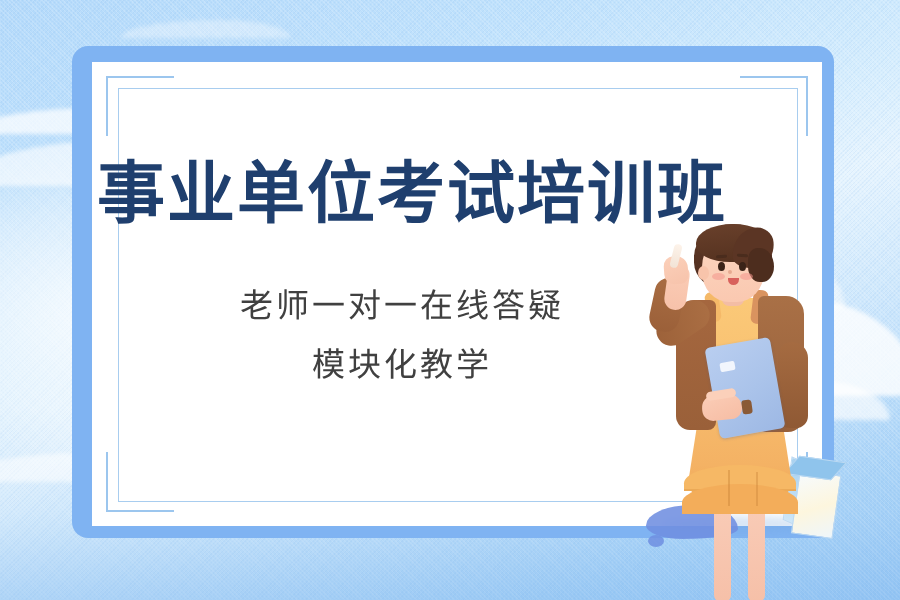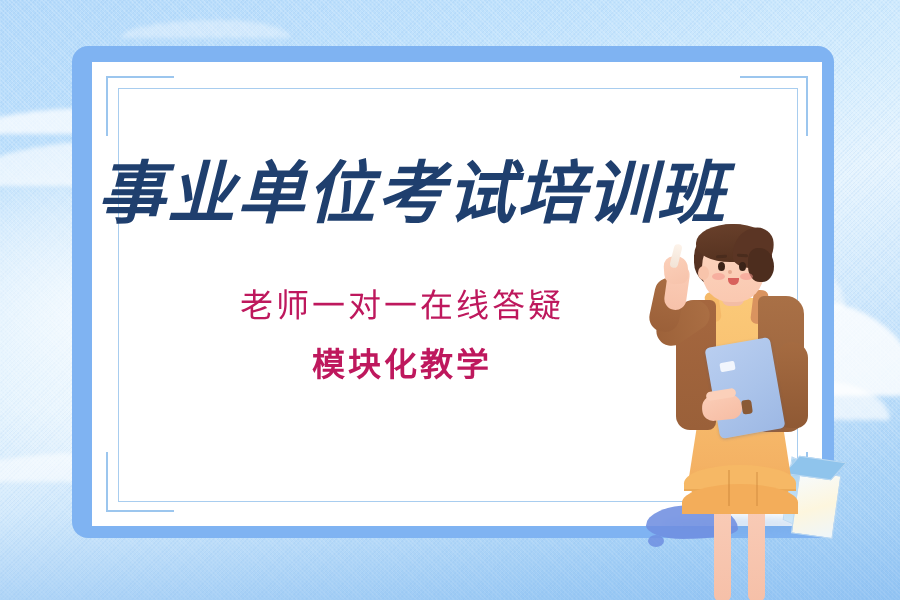--- a/index.html
+++ b/index.html
@@ -115,38 +115,37 @@
     left: 92px; top: 160px;
     width: 640px;
     text-align: center;
     font-family: "Liberation Serif", "DejaVu Serif", serif;
     font-weight: 700;
     font-size: 68px;
     line-height: 1;
     letter-spacing: 2px;
     color: #1f3f6e;
     white-space: nowrap;
-    font-style: italic;
   }
   .sublines {
     position: absolute;
     left: 92px; top: 290px;
     width: 620px;
     text-align: center;
     font-family: "Liberation Serif", "DejaVu Serif", serif;
-    color: #be185d;
+    color: #404040;
   }
   .subline {
     font-size: 33px;
     line-height: 1;
     letter-spacing: 3px;
     margin-bottom: 26px;
     white-space: nowrap;
   }
-  .subline:last-child { margin-bottom: 8px; font-weight: bold; }
+  .subline:last-child { margin-bottom: 8px; }
 
   
   .blob {
     position: absolute;
     left: 646px; top: 505px;
     width: 92px; height: 34px;
     background: #6f8ee0;
     border-radius: 50% 45% 60% 40% / 60% 70% 30% 40%;
     opacity: .88;
   }

